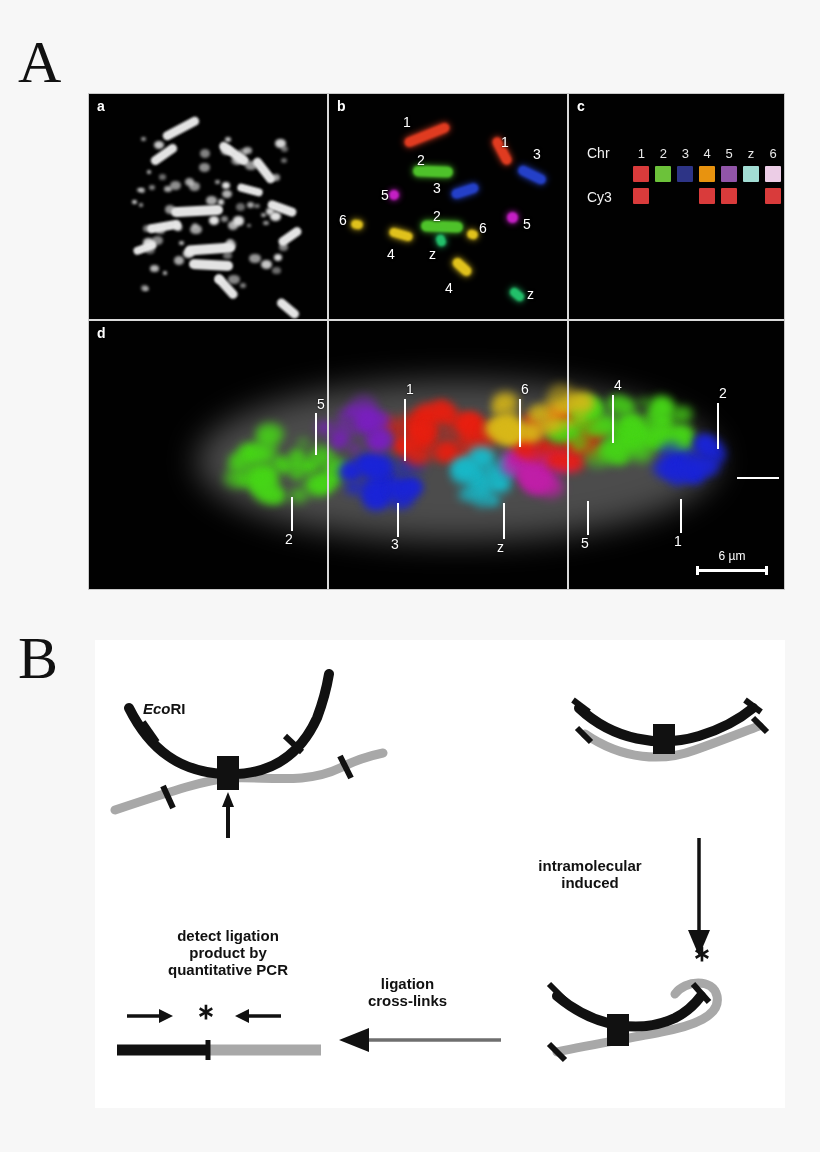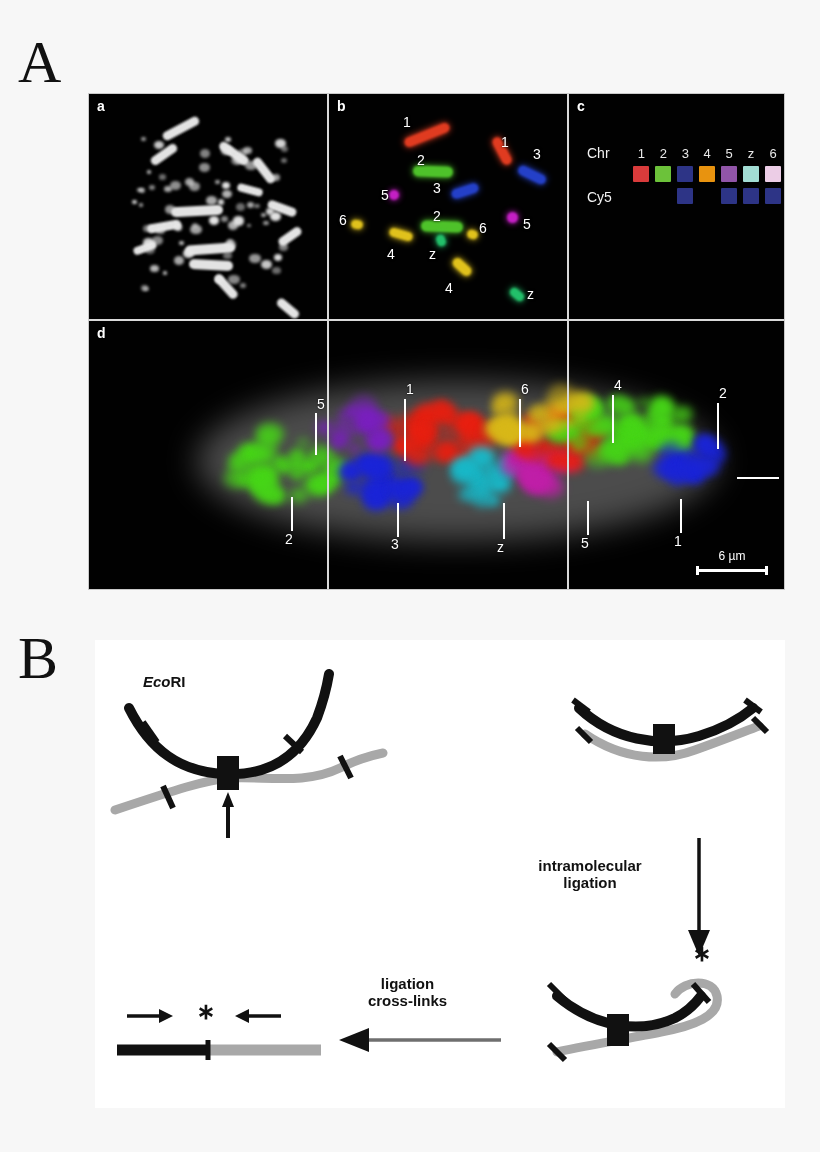--- a/index.html
+++ b/index.html
@@ -263,28 +263,28 @@
                 <td class="rowhead"></td>
                 <td><span class="swatch" style="background: rgb(217, 59, 59);"></span></td>
                 <td><span class="swatch" style="background: rgb(108, 194, 58);"></span></td>
                 <td><span class="swatch" style="background: rgb(45, 52, 134);"></span></td>
                 <td><span class="swatch" style="background: rgb(232, 147, 15);"></span></td>
                 <td><span class="swatch" style="background: rgb(145, 85, 168);"></span></td>
                 <td><span class="swatch" style="background: rgb(162, 221, 212);"></span></td>
                 <td><span class="swatch" style="background: rgb(236, 205, 230);"></span></td>
               </tr>
               <tr>
-                <td class="rowhead">Cy5</td>
+                <td class="rowhead">Cy3</td>
+                <td><span class="swatch" style="background: rgb(217, 59, 59);"></span></td>
                 <td></td>
                 <td></td>
-                <td><span class="swatch" style="background: rgb(45, 52, 134);"></span></td>
+                <td><span class="swatch" style="background: rgb(217, 59, 59);"></span></td>
+                <td><span class="swatch" style="background: rgb(217, 59, 59);"></span></td>
                 <td></td>
-                <td><span class="swatch" style="background: rgb(45, 52, 134);"></span></td>
-                <td><span class="swatch" style="background: rgb(45, 52, 134);"></span></td>
-                <td><span class="swatch" style="background: rgb(45, 52, 134);"></span></td>
+                <td><span class="swatch" style="background: rgb(217, 59, 59);"></span></td>
               </tr>
             </tbody>
         </table>
       </div>
     </div>
 
     <div class="hsep" style="top:225px"></div>
 
     <div class="subpanel" id="sub-d">
       <div class="sublabel">d</div>
@@ -662,41 +662,41 @@
           <line x1="38" y1="62" x2="52" y2="82"></line>
           <line x1="180" y1="76" x2="197" y2="92"></line>
         </g>
         <g stroke="#111111" stroke-width="6" stroke-linecap="butt">
           <line x1="58" y1="126" x2="68" y2="148"></line>
           <line x1="235" y1="96" x2="246" y2="118"></line>
         </g>
         <line x1="123" y1="178" x2="123" y2="140" stroke="#111111" stroke-width="4"></line>
         <polygon points="123,132 117,147 129,147" fill="#111111"></polygon>
       </svg>
-      <div class="btext" style="left:38px;top:14px;text-align:right;"><span class="ital">Eco</span><span>RI</span></div>
+      <div class="btext" style="left:38px;top:41px;text-align:right;"><span class="ital">Eco</span><span>RI</span></div>
     </div>
 
 
     <div class="bstep" style="left:468px;top:48px;">
       <svg width="220" height="130" viewBox="0 0 220 130">
         <path d="M22 46 C 60 72, 100 74, 132 62 C 160 52, 180 44, 196 38" fill="none" stroke="#a8a8a8" stroke-width="9" stroke-linecap="round"></path>
         <path d="M16 20 C 50 52, 96 60, 136 48 C 162 40, 178 30, 190 20" fill="none" stroke="#111111" stroke-width="10" stroke-linecap="round"></path>
         <rect x="90" y="36" width="22" height="30" fill="#111111"></rect>
         <g stroke="#111111" stroke-width="6">
           <line x1="10" y1="12" x2="26" y2="24"></line>
           <line x1="182" y1="12" x2="198" y2="24"></line>
           <line x1="14" y1="40" x2="28" y2="54"></line>
           <line x1="190" y1="30" x2="204" y2="44"></line>
         </g>
       </svg>
     </div>
 
     <div class="bstep" style="left:410px;top:198px;">
       <div class="btext" style="left:0px;top:20px;width:170px;">intramolecular
-ligation</div>
+induced</div>
       <svg width="40" height="130" viewBox="0 0 40 130" style="position:absolute;left:176px;top:0;">
         <line x1="18" y1="0" x2="18" y2="96" stroke="#111111" stroke-width="3.5"></line>
         <polygon points="18,118 7,92 29,92" fill="#111111"></polygon>
       </svg>
     </div>
 
     <div class="bstep" style="left:440px;top:312px;">
       <svg width="230" height="130" viewBox="0 0 230 130">
         <path d="M22 100 C 60 92, 96 86, 126 80 C 158 74, 186 64, 182 44
                  C 178 26, 150 28, 140 42" fill="none" stroke="#a8a8a8" stroke-width="9" stroke-linecap="round"></path>
@@ -714,20 +714,23 @@
     <div class="bstep" style="left:230px;top:340px;">
       <div class="btext" style="left:0px;top:-4px;width:165px;">ligation
 cross-links</div>
       <svg width="180" height="40" viewBox="0 0 180 40" style="margin-top:44px;">
         <line x1="40" y1="16" x2="176" y2="16" stroke="#6f6f6f" stroke-width="3.5"></line>
         <polygon points="14,16 44,4 44,28" fill="#111111"></polygon>
       </svg>
     </div>
 
     <div class="bstep" style="left:18px;top:288px;">
+      <div class="btext" style="left:0px;top:0px;width:230px;">detect ligation
+product by
+quantitative PCR</div>
       <svg width="250" height="90" viewBox="0 0 250 90" style="margin-top:70px;">
         <g stroke="#111111" stroke-width="3.5">
           <line x1="14" y1="18" x2="50" y2="18"></line>
           <polygon points="60,18 46,11 46,25" fill="#111111" stroke="none"></polygon>
           <line x1="168" y1="18" x2="132" y2="18"></line>
           <polygon points="122,18 136,11 136,25" fill="#111111" stroke="none"></polygon>
         </g>
         <line x1="4" y1="52" x2="95" y2="52" stroke="#111111" stroke-width="11"></line>
         <line x1="95" y1="52" x2="208" y2="52" stroke="#a8a8a8" stroke-width="11"></line>
         <line x1="95" y1="42" x2="95" y2="62" stroke="#111111" stroke-width="5"></line>

